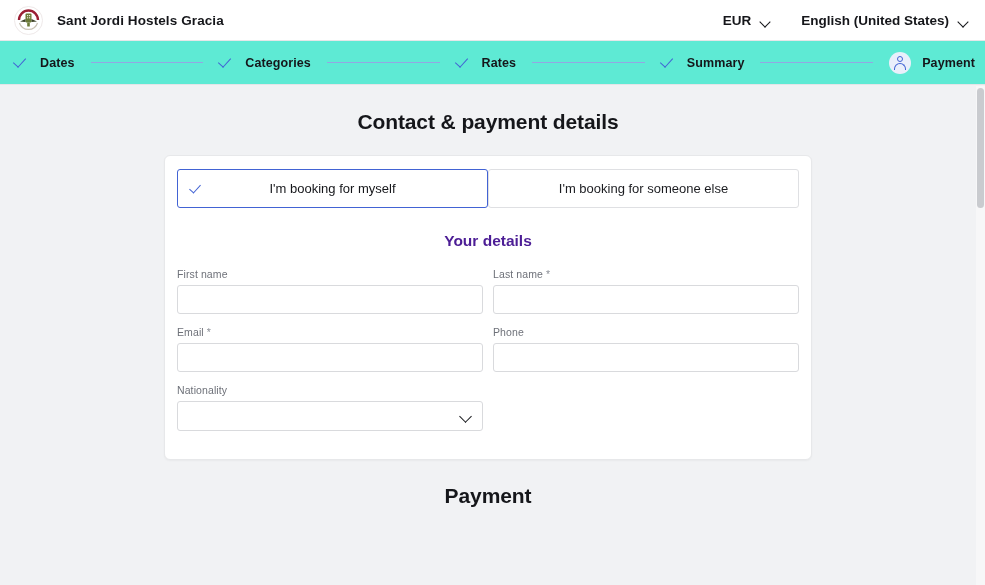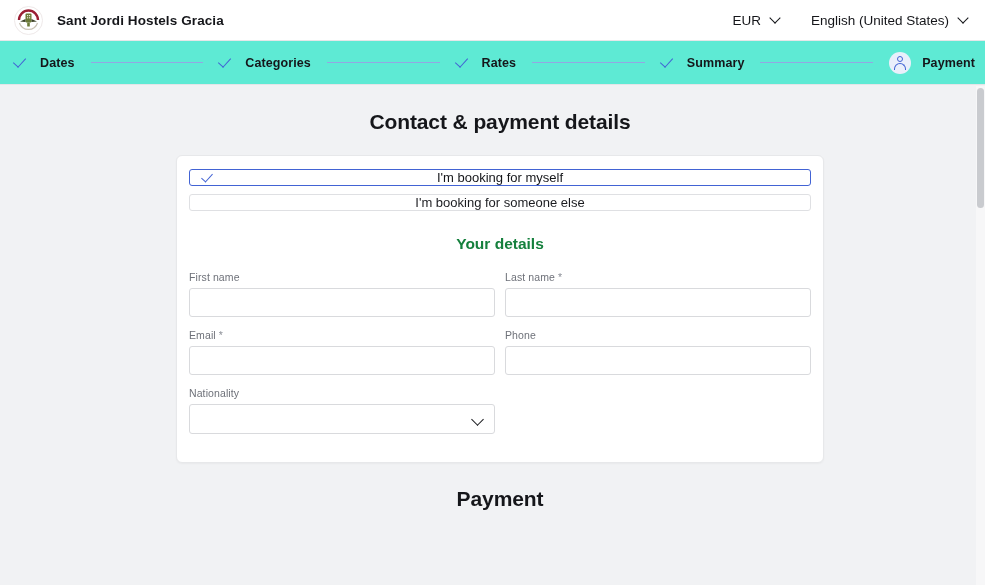--- a/index.html
+++ b/index.html
@@ -67,24 +67,24 @@
 
   .header-right {
     margin-left: auto;
     display: flex;
     align-items: center;
     gap: 30px;
   }
 
   .header-select {
     display: flex;
-    align-items: flex-start;
+    align-items: flex-end;
     gap: 9px;
     font-size: 13.5px;
-    font-weight: 400;
+    font-weight: 700;
     color: #15161a;
     cursor: pointer;
     white-space: nowrap;
   }
 
   .chev {
     display: inline-block;
     width: 11px;
     height: 11px;
     position: relative;
@@ -180,21 +180,20 @@
   
   .content-scroll {
     position: absolute;
     top: 86px;
     left: 0;
     right: 0;
     bottom: 0;
     background: #f1f2f4;
     overflow: hidden;
     border-right: 1px solid #e2e3e6;
-    padding-left: 12px;
   }
 
   .scrollbar-track {
     position: absolute;
     top: 86px;
     right: 0;
     width: 9px;
     bottom: 0;
     background: #f7f7f8;
     z-index: 6;
@@ -229,22 +228,21 @@
     background: #ffffff;
     border: 1px solid #e7e8ea;
     border-radius: 6px;
     box-shadow: 0 1px 2px rgba(20,22,28,.04);
   }
 
   
   .toggle-row {
     display: flex;
     padding: 13px 12px 0 12px;
-    gap: 8px;
-    flex-direction: column;
+    gap: 0;
   }
 
   .toggle-opt {
     flex: 1 1 0;
     height: 39px;
     border: 1px solid #dfe0e3;
     background: #ffffff;
     display: flex;
     align-items: center;
     justify-content: center;
@@ -276,21 +274,21 @@
     border-right: 1.7px solid #4263d4;
     border-bottom: 1.7px solid #4263d4;
     transform: rotate(42deg);
   }
 
   
   .card-heading {
     text-align: center;
     font-size: 15.5px;
     font-weight: 700;
-    color: #15803d;
+    color: #4c1d95;
     padding: 24px 0 18px 0;
   }
 
   .form-body {
     padding: 0 12px 16px 12px;
   }
 
   .field-row {
     display: flex;
     gap: 10px;

